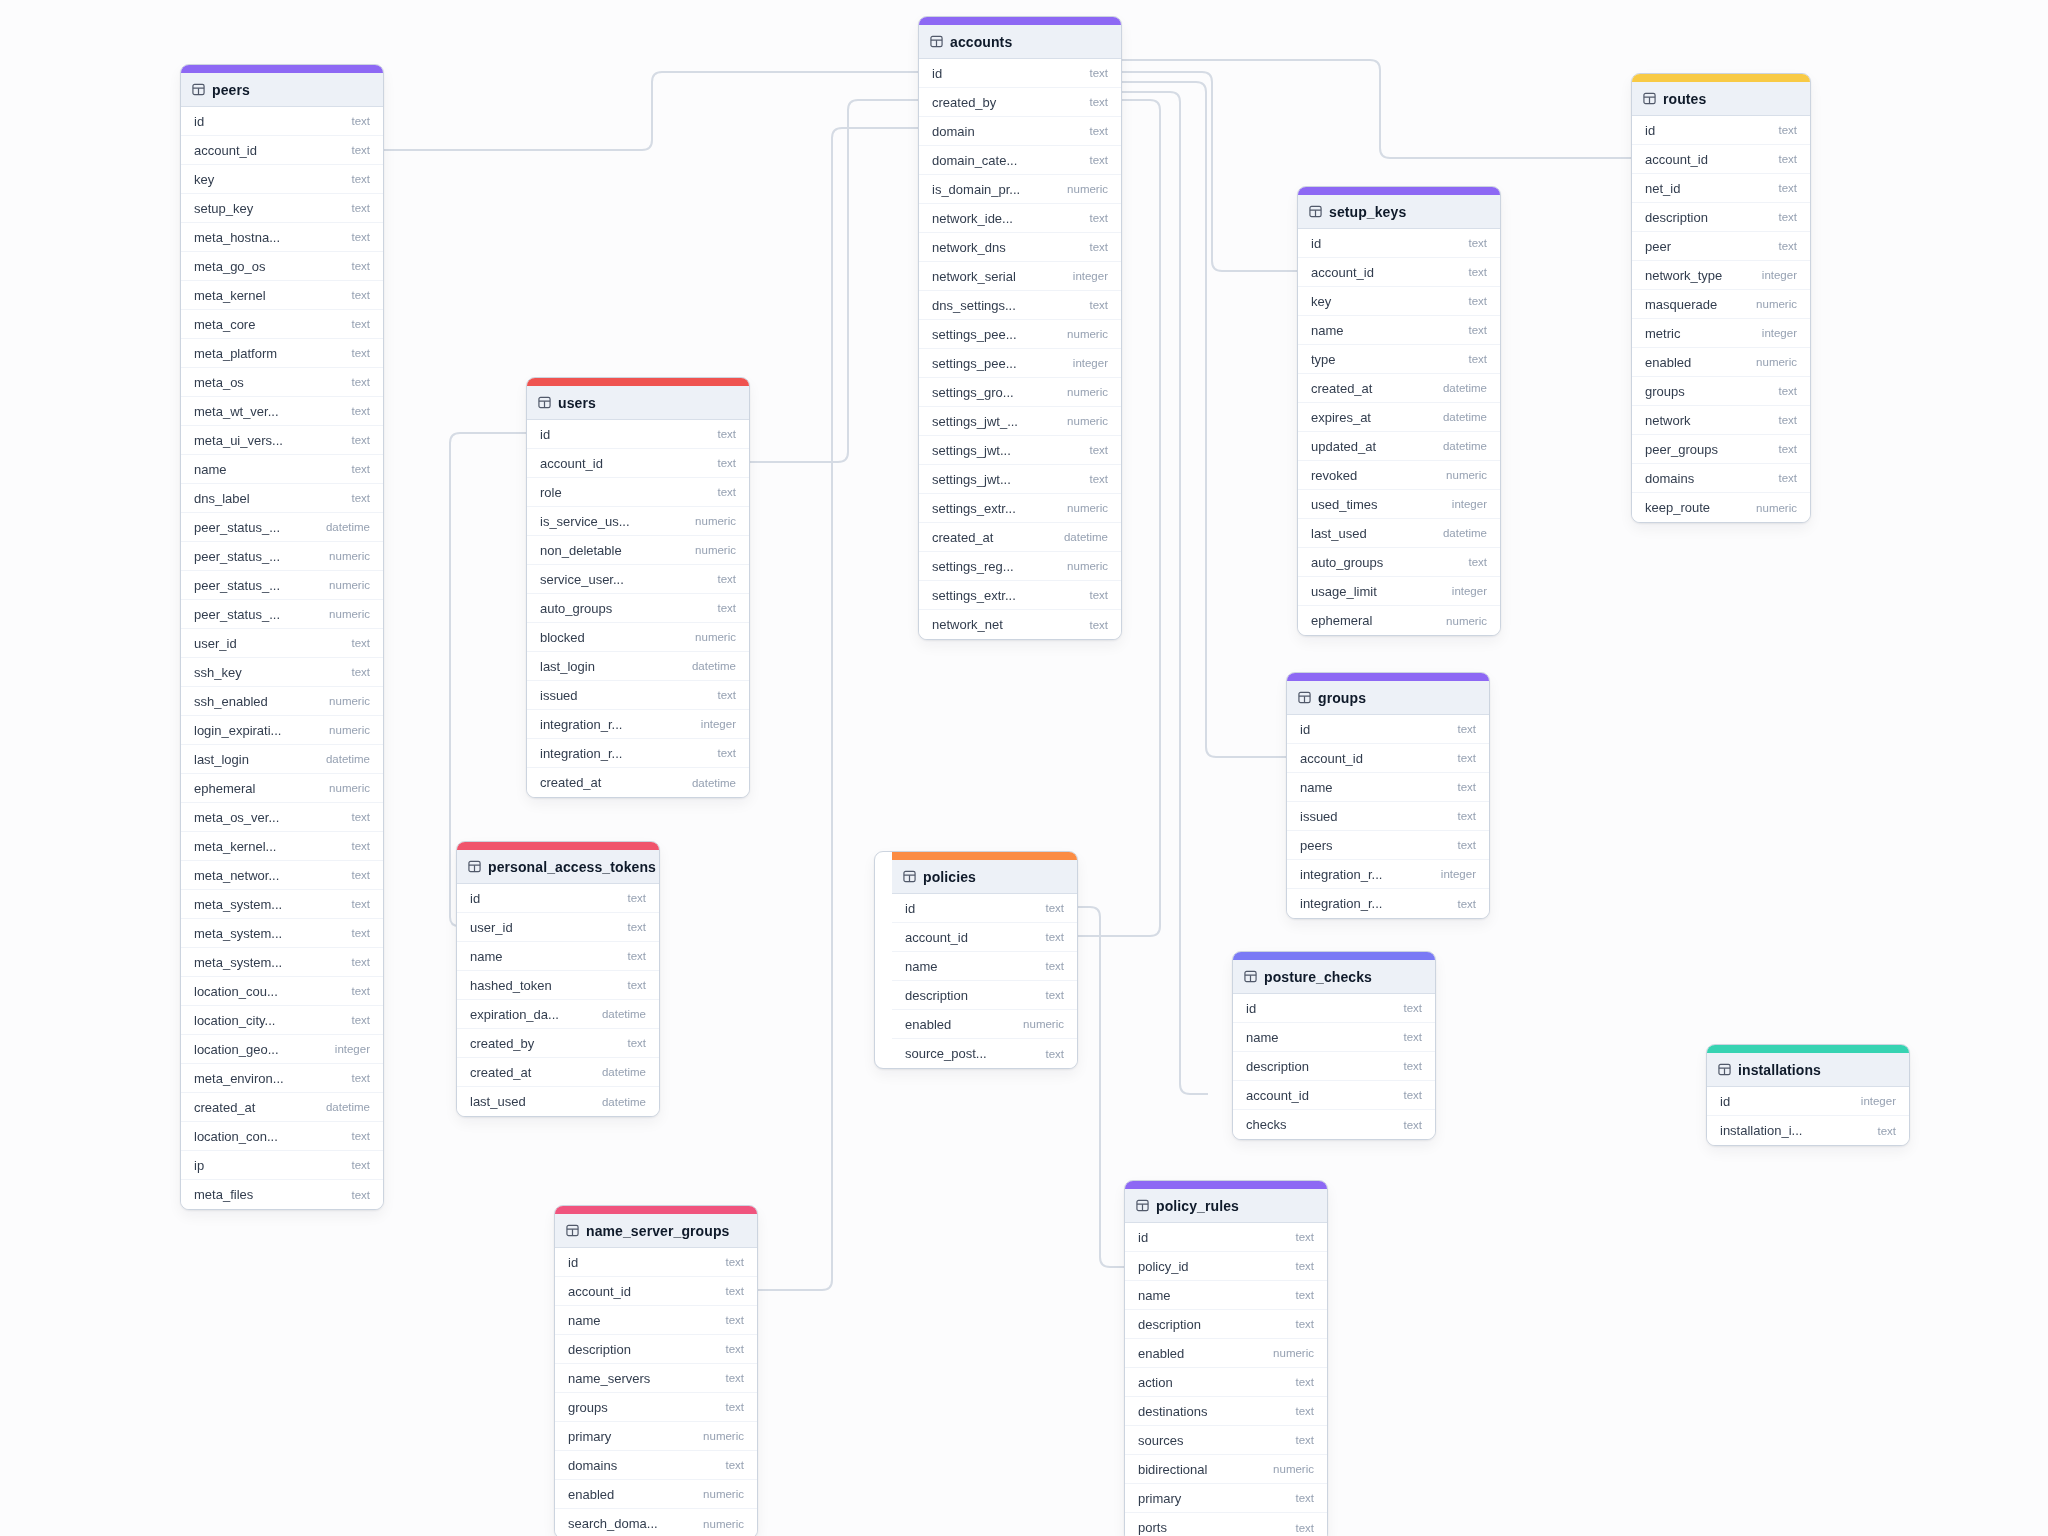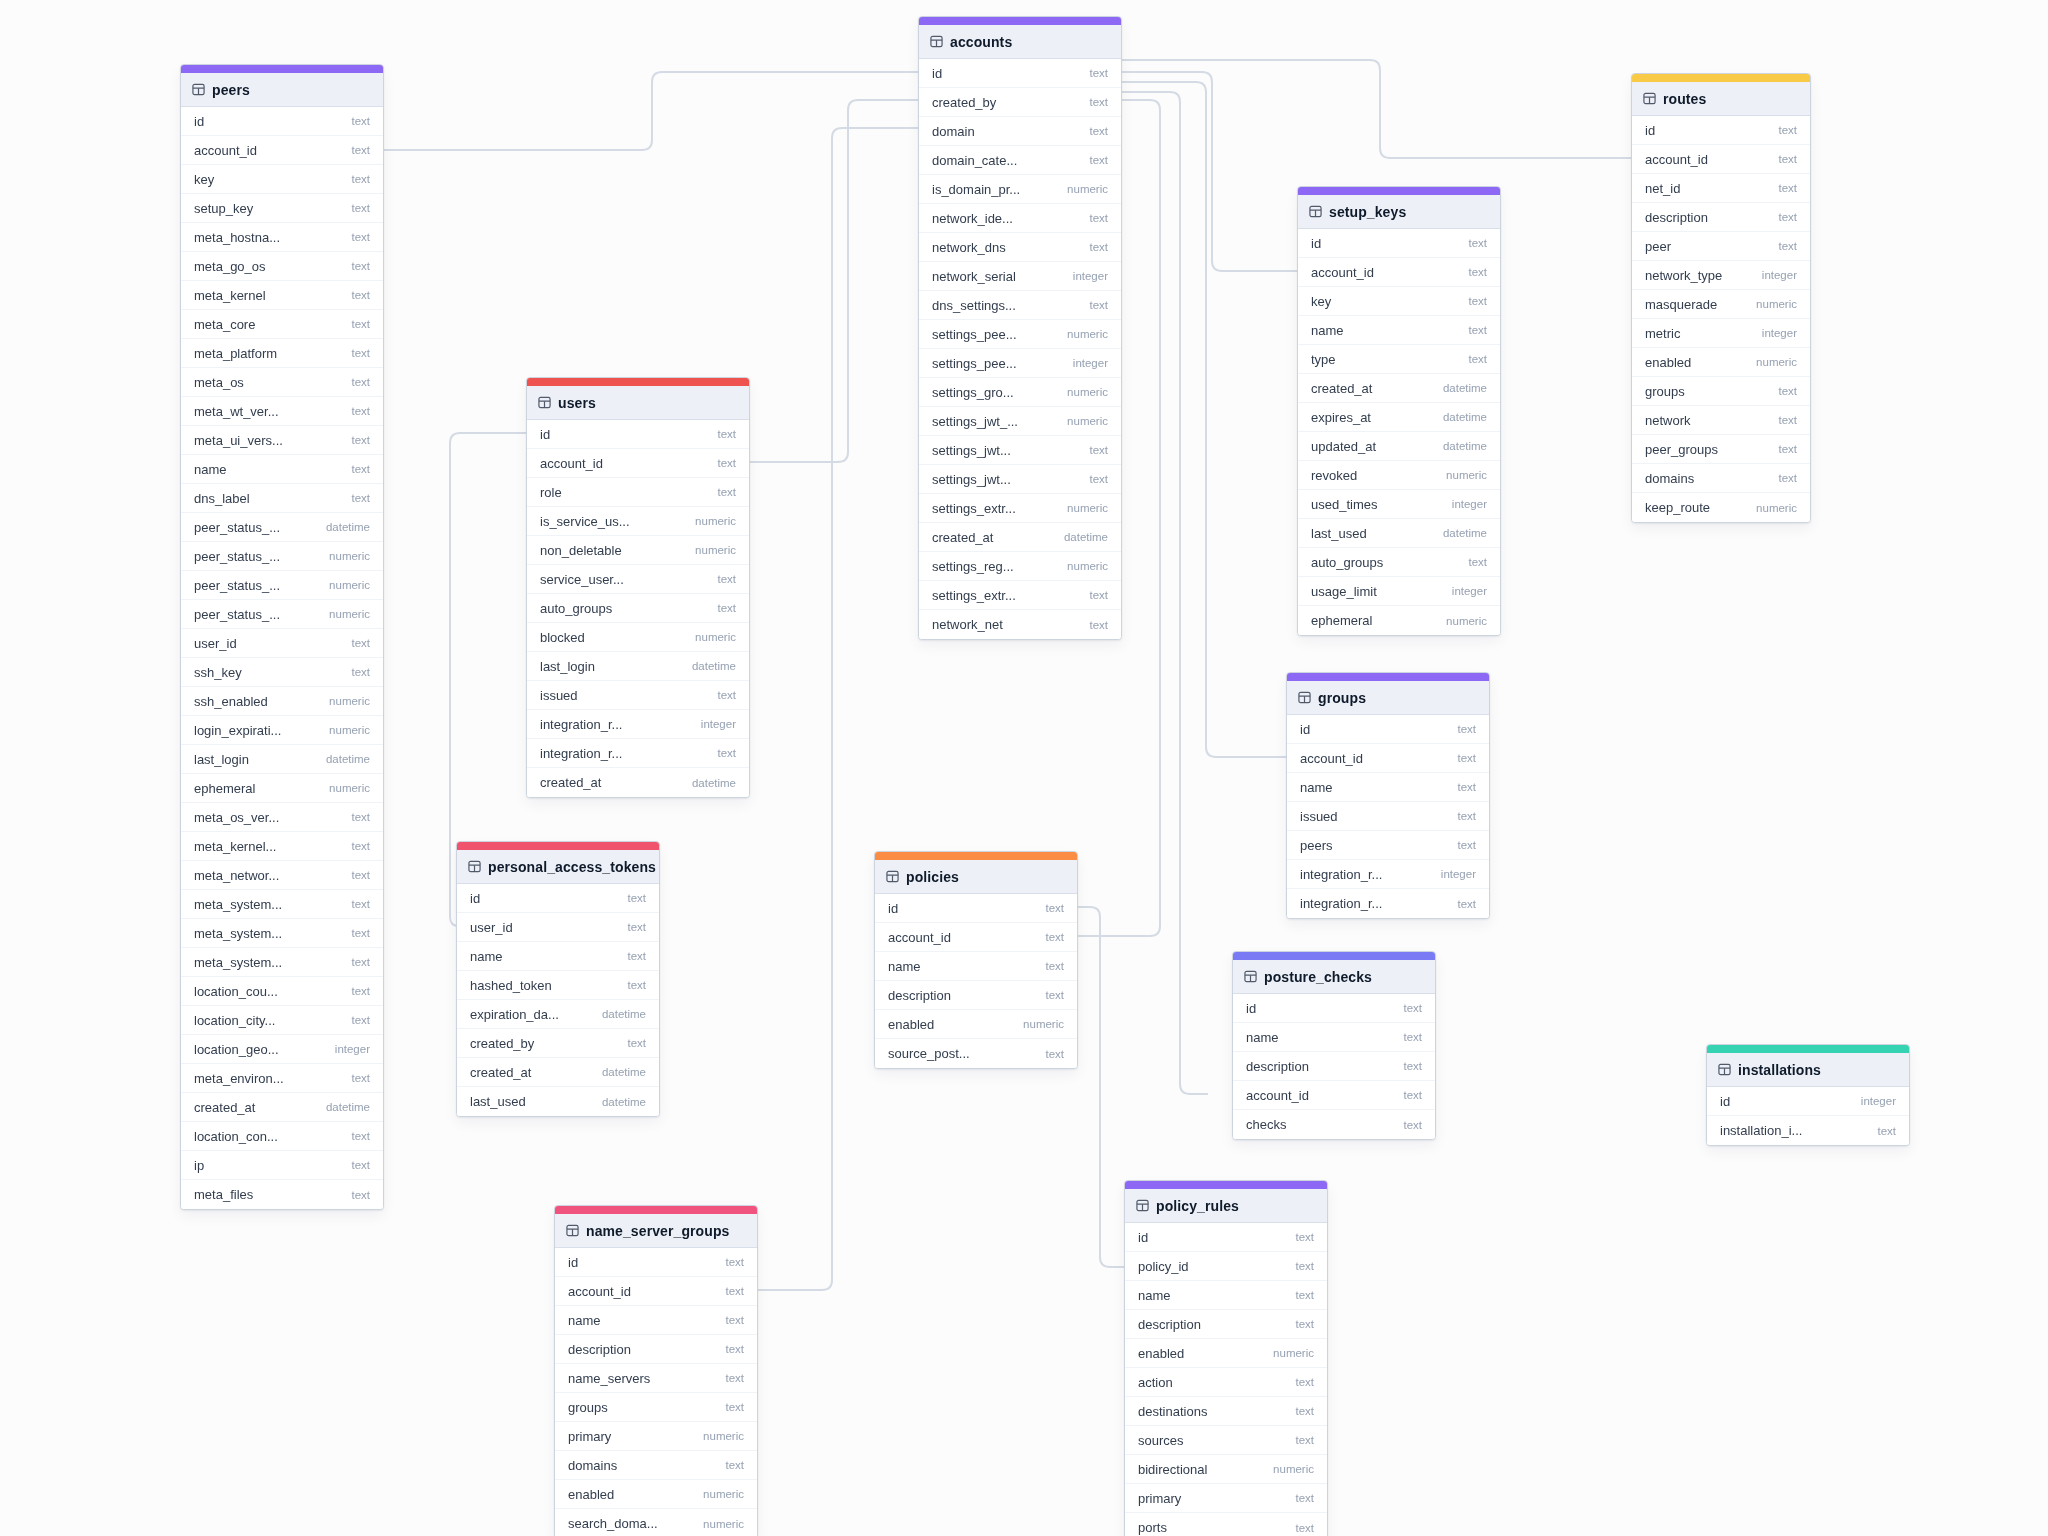--- a/index.html
+++ b/index.html
@@ -1,20 +1,20 @@
 <!DOCTYPE html>
 <html><head>
 <meta charset="utf-8">
 <style>
   *{box-sizing:border-box;margin:0;padding:0}
   html,body{width:2048px;height:1536px}
   body{font-family:"Liberation Sans",sans-serif;background:#fcfcfd}
   #canvas{position:relative;width:2048px;height:1536px;overflow:hidden;background:#fcfcfd}
   #wires{position:absolute;left:0;top:0}
-  .table-card{position:absolute;background:#fff;border:1px solid #ccd4df;border-radius:4px;overflow:hidden;
+  .table-card{position:absolute;background:#fff;border:1px solid #ccd4df;border-radius:9px;overflow:hidden;
     box-shadow:0 1px 2px rgba(15,23,42,.07),0 6px 14px rgba(15,23,42,.05)}
   .accent{height:8px}
   .thead{display:flex;align-items:center;gap:7px;height:34px;padding:0 11px;background:#edf1f7;border-bottom:1px solid #d8dfe9}
   .tname{font-weight:bold;font-size:14px;color:#0f1a2a;letter-spacing:.1px;white-space:nowrap}
   .ticon{display:flex;align-items:center;flex:0 0 auto}
   .frow{display:flex;justify-content:space-between;align-items:center;height:29px;padding:0 13px;border-bottom:1px solid #f0f3f8;background:#fff}
   .frow:last-child{border-bottom:none}
   .fname{font-size:13px;color:#323d4e;white-space:nowrap}
   .ftype{font-size:11.5px;color:#96a1b2;white-space:nowrap}
 </style>
@@ -448,21 +448,21 @@
       </div>
       <div class="frow">
         <span class="fname">settings_extr...</span>
         <span class="ftype">text</span>
       </div>
       <div class="frow">
         <span class="fname">network_net</span>
         <span class="ftype">text</span>
       </div>
     </div>
-    <div class="table-card" style="left: 874px; top: 851px; width: 204px;">
+    <div class="table-card" style="left: 874px; top: 851px; width: 204px; padding-left: 17px;">
       <div class="accent" style="background:#fb8c44"></div>
       <div class="thead">
         <span class="ticon">
           <svg width="13" height="13" viewBox="0 0 14 14">
             <rect x="1" y="1.5" width="12" height="11" rx="1.8" fill="none" stroke="#51596a" stroke-width="1.3"></rect>
             <line x1="1" y1="5.6" x2="13" y2="5.6" stroke="#51596a" stroke-width="1.3"></line>
             <line x1="7" y1="5.6" x2="7" y2="12.5" stroke="#51596a" stroke-width="1.3"></line>
           </svg>
         </span>
         <span class="tname">policies</span>

